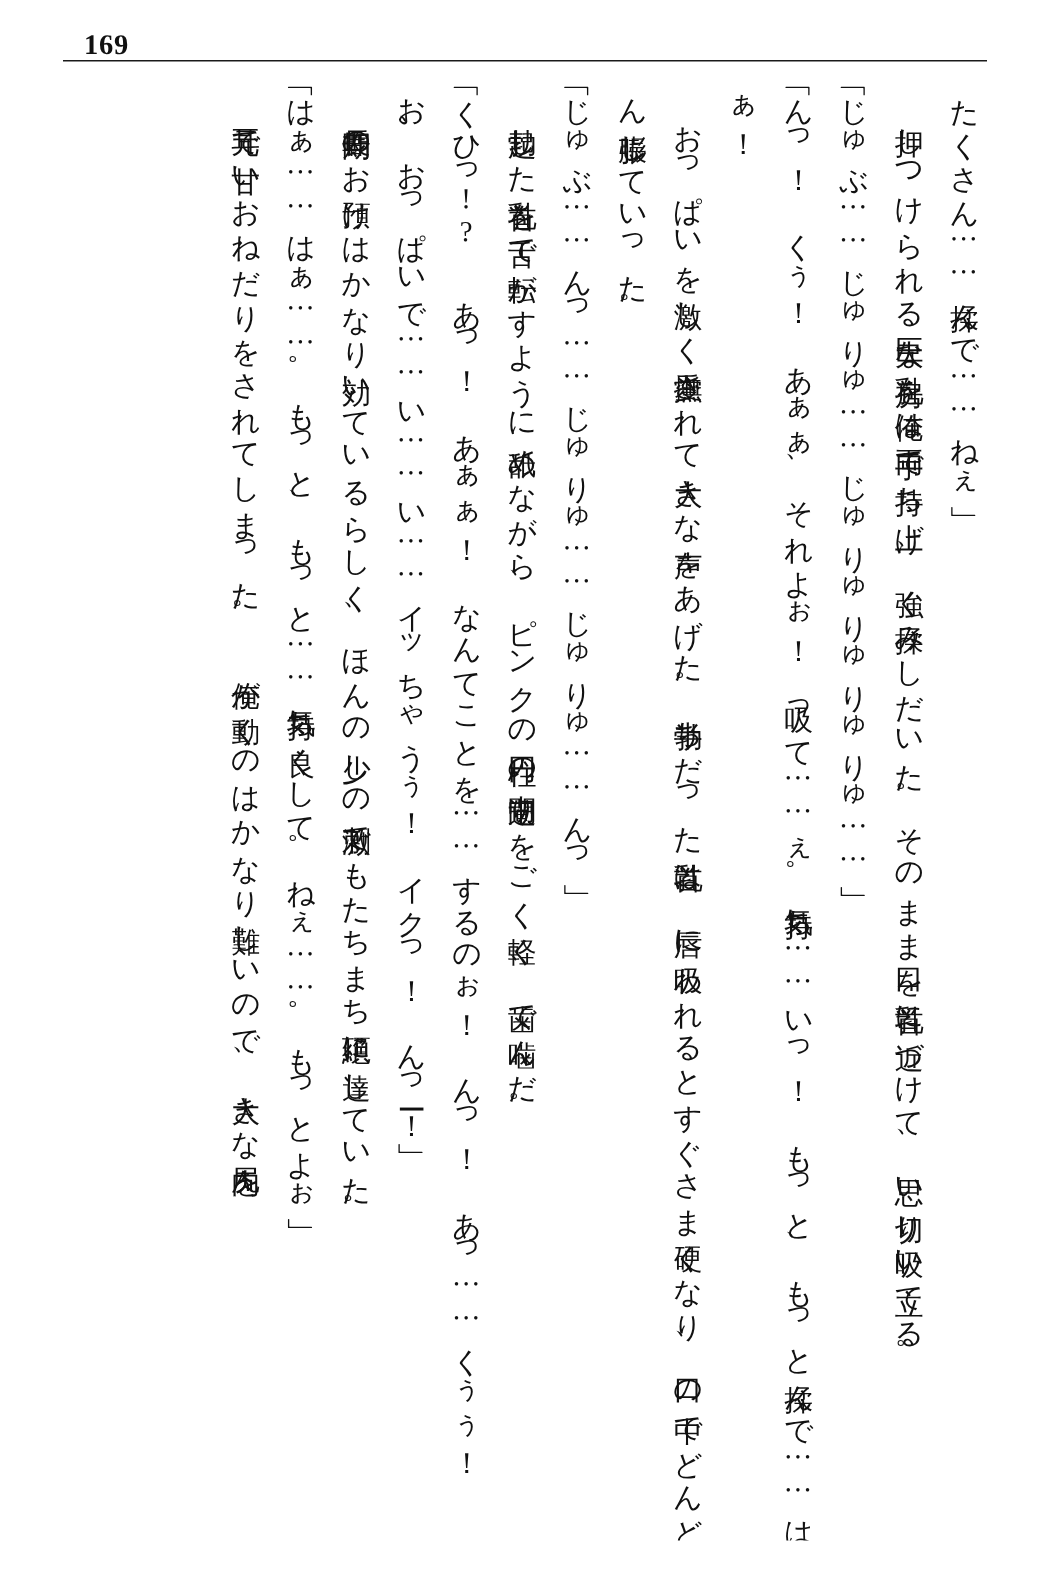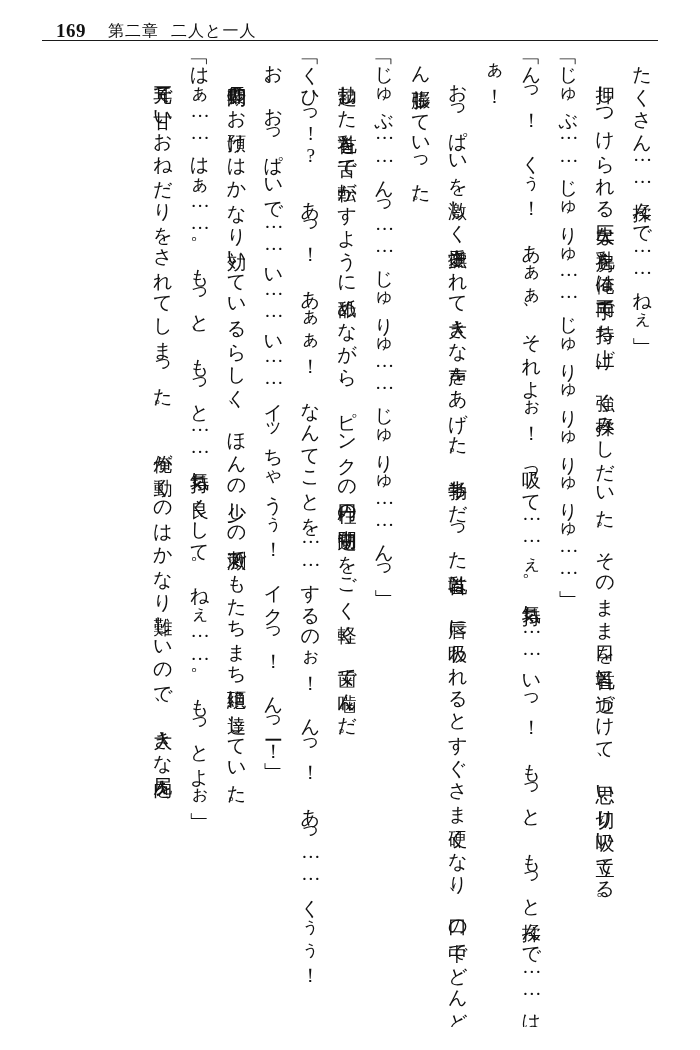--- a/index.html
+++ b/index.html
@@ -88,23 +88,20 @@
     text-indent: 0;
   }
 </style>
 </head>
 <body>
 
 <div class="page">
 
   <div class="header">
     <span class="folio">169</span>
-    <span class="chapter">
-      <span class="num">第二章</span><span>二人と一人</span>
-    </span>
   </div>
 
   <div class="rule"></div>
 
   <div class="body-text">
     <p class="noindent">たくさん……揉んで……ねぇ」</p>
     <p>押しつけられる巨大な乳房を俺は両手で持ち上げ、強く揉みしだいた。そのまま口を乳首に近づけて、思い切り吸い立てる。</p>
     <p class="noindent">「じゅぶ……じゅりゅ……じゅりゅりゅりゅりゅ……」</p>
     <p class="noindent">「んっ！ くぅ！ あぁぁ、それよぉ！ 吸って……ぇ。気持ち……いっ！ もっと、もっと揉んで……はぁ！</p>
     <p>おっぱいを激しく愛撫されて大きな声をあげた。半勃ちだった乳首は、唇に吸われるとすぐさま硬くなり、口の中でどんどん膨張していった。</p>

